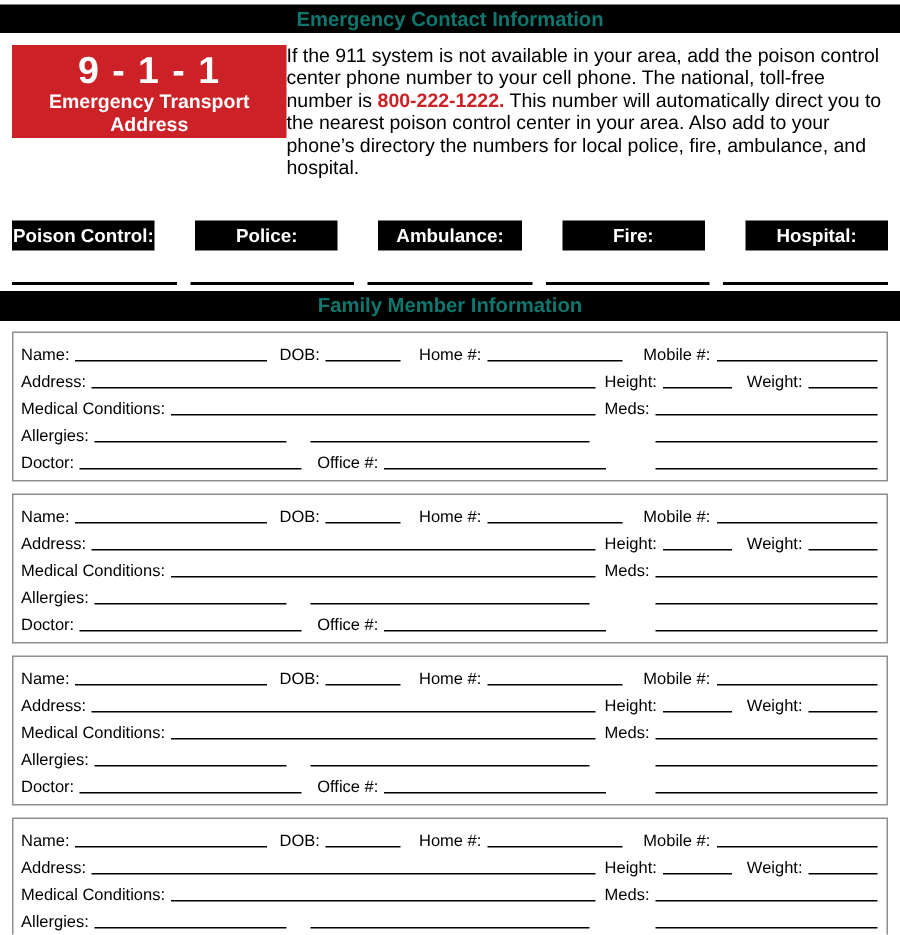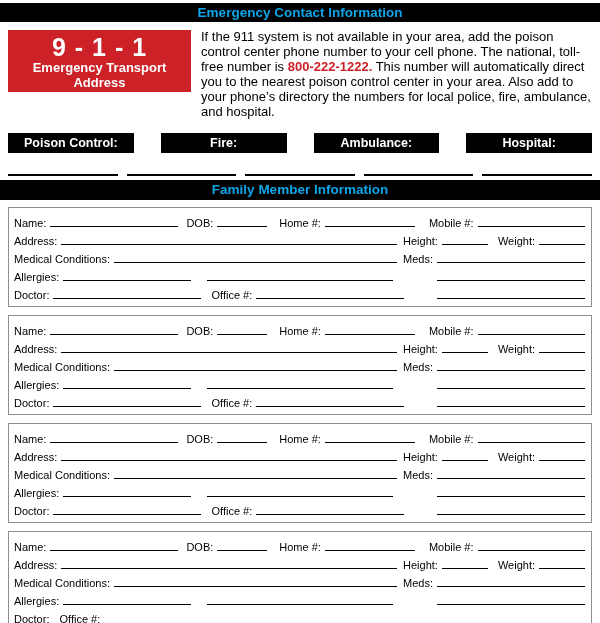--- a/index.html
+++ b/index.html
@@ -3,39 +3,39 @@
 <meta charset="utf-8">
 <style>
   * { box-sizing: border-box; }
   html, body { margin: 0; padding: 0; }
   body {
     width: 600px; height: 623px; overflow: hidden;
     background: #fff; color: #000;
     font-family: "Liberation Sans", sans-serif;
   }
   .bar {
-    background: #000; color: #0ea5e9; font-weight: bold;
+    background: #000; color: #0f766e; font-weight: bold;
     text-align: center; width: 600px;
   }
   .topbar { margin-top: 3px; height: 19px; line-height: 19px; font-size: 13.5px; }
   .familybar { margin-top: 4px; height: 20px; line-height: 20px; font-size: 13.5px; }
 
-  .intro { display: flex; margin: 8px 8px 0 8px; gap: 10px; }
+  .intro { display: flex; margin: 8px 8px 0 8px; }
   .badge {
     flex: none; width: 183px; height: 62px;
     background: #cc2127; color: #fff; font-weight: bold;
     text-align: center; padding-top: 4px;
   }
   .badge-number  { font-size: 25px; line-height: 26px; letter-spacing: 1px; }
   .badge-spelled { font-size: 12px; line-height: 14px; }
   .badge-subtitle{ font-size: 13px; line-height: 15px; }
   .intro-text { flex: 1; font-size: 13px; line-height: 14.9px; }
   .intro-text .phone { color: #cc2127; font-weight: bold; }
 
-  .contact-row { display: flex; gap: 27px; margin: 14px 8px 0 8px; }
+  .contact-row { display: flex; gap: 27px; margin: 28px 8px 0 8px; }
   .contact-label {
     flex: 1; height: 20px; line-height: 20px;
     background: #000; color: #fff; font-weight: bold;
     font-size: 12.5px; text-align: center; white-space: nowrap;
   }
   .contact-lines { display: flex; gap: 9px; margin: 21px 8px 0 8px; }
   .contact-line { flex: 1; height: 2px; border-bottom: 2px solid #000; }
 
   .members { margin: 7px 8px 0 8px; }
   .member-block {
@@ -66,22 +66,23 @@
 <div class="intro">
   <div class="badge" style="background: rgb(204, 33, 39);">
     <div class="badge-number">9 - 1 - 1</div>
     <div class="badge-subtitle">Emergency Transport Address</div>
   </div>
   <div class="intro-text"><span>If the 911 system is not available in your area, add the poison control center phone number to your cell phone. The national, toll-free number is </span><span class="phone" style="color: rgb(204, 33, 39);">800-222-1222.</span><span> This number will automatically direct you to the nearest poison control center in your area. Also add to your phone’s directory the numbers for local police, fire, ambulance, and hospital.</span></div>
 </div>
 
 <div class="contact-row">
   <div class="contact-label">Poison Control:</div>
+  <div class="contact-label">Police:</div>
+  <div class="contact-label">Ambulance:</div>
   <div class="contact-label">Fire:</div>
-  <div class="contact-label">Ambulance:</div>
   <div class="contact-label">Hospital:</div>
 </div>
 <div class="contact-lines">
   <div class="contact-line"></div>
   <div class="contact-line"></div>
   <div class="contact-line"></div>
   <div class="contact-line"></div>
   <div class="contact-line"></div>
 </div>
 

